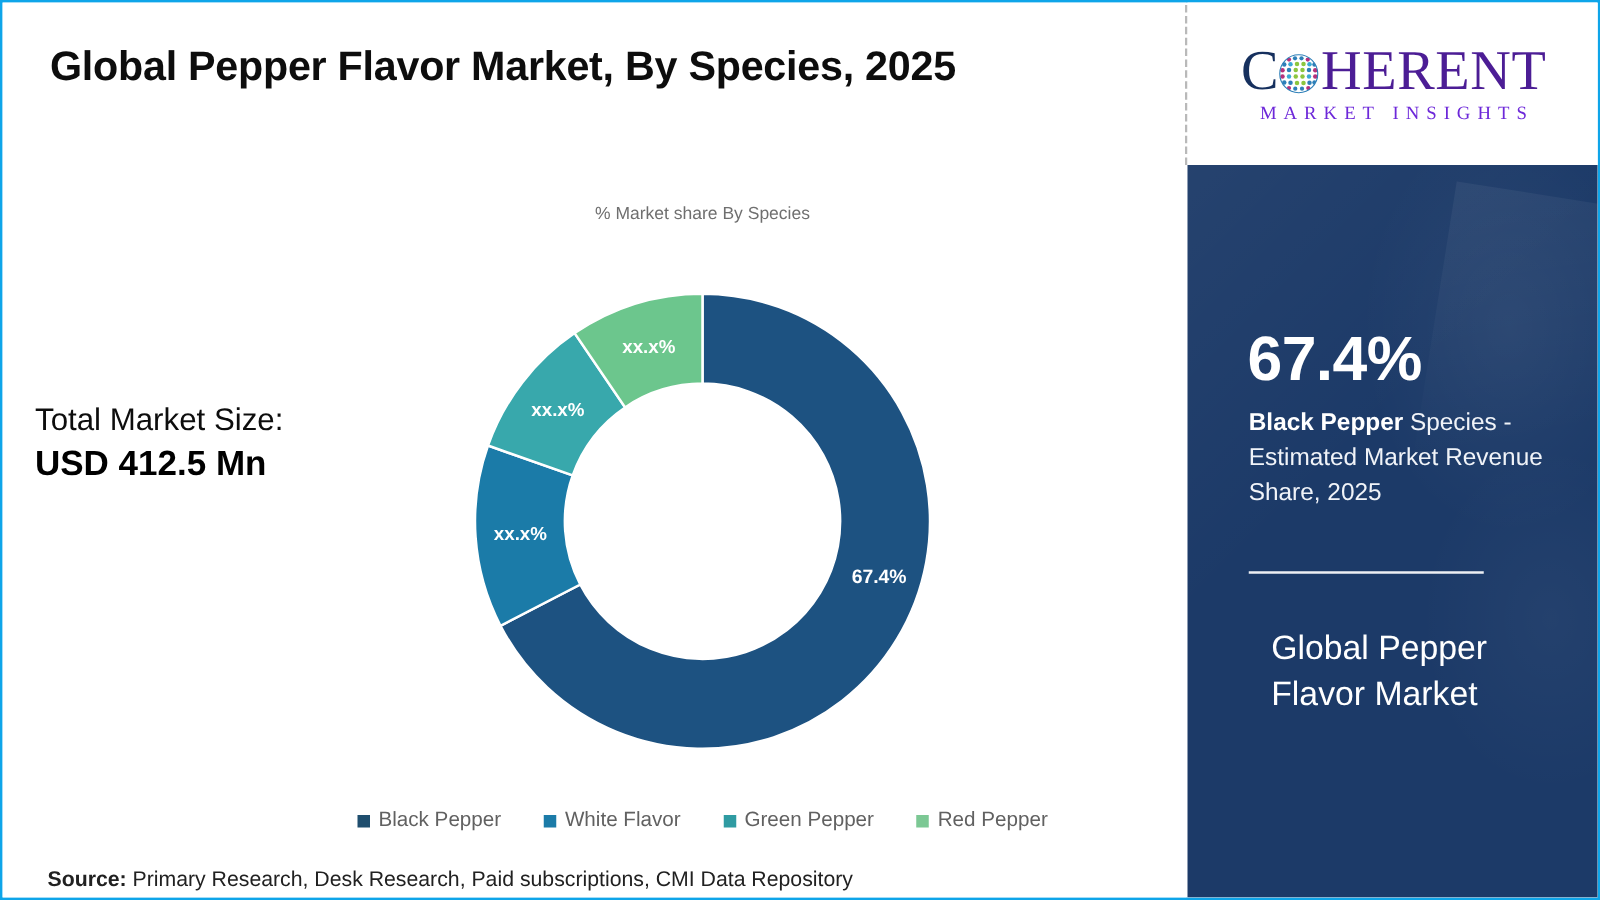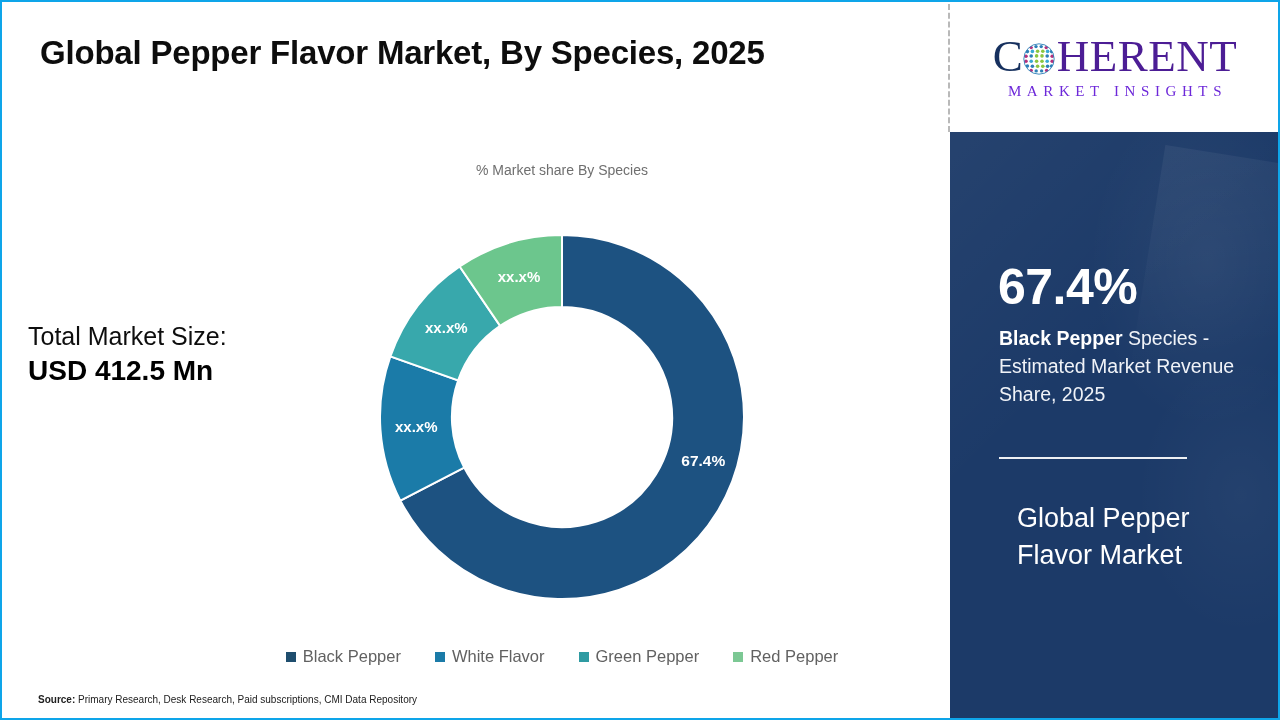--- a/index.html
+++ b/index.html
@@ -119,21 +119,21 @@
     font-size: 16.5px;
     color: #616161;
     white-space: nowrap;
   }
 
   
   #source-line {
     position: absolute;
     left: 36px;
     top: 692px;
-    font-size: 10px;
+    font-size: 17px;
     color: #212121;
     white-space: nowrap;
   }
   #source-line .src-strong { font-weight: bold; }
 
   
   #dashed-divider {
     position: absolute;
     left: 946px;
     top: 2px;

